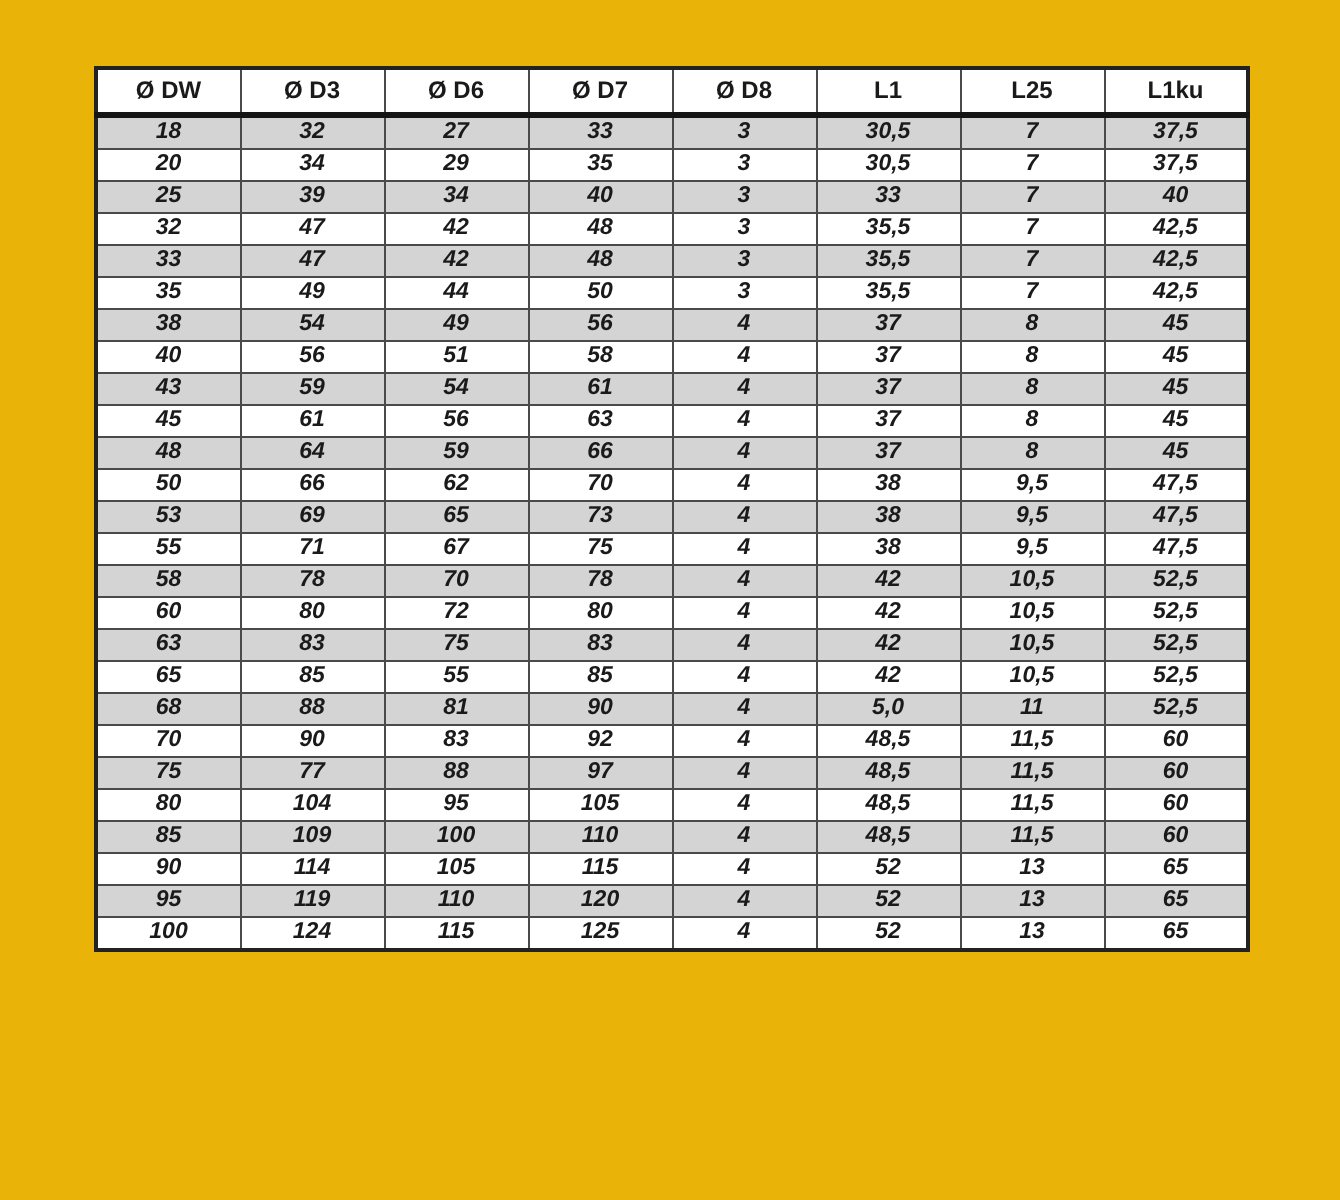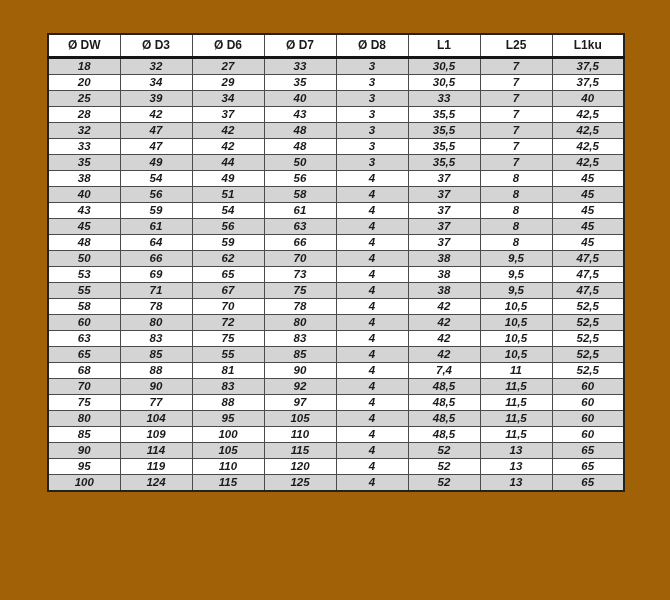--- a/index.html
+++ b/index.html
@@ -2,21 +2,21 @@
 <html style="--stripe: #d4d4d4; --rowbg: #ffffff; --grid: #4a4a4a; --outer: #222222; --ink: #1a1a1a;"><head>
 <meta charset="utf-8">
 <style>
   :root { --stripe:#d4d4d4; --rowbg:#ffffff; --grid:#4a4a4a; --outer:#222222; --ink:#1a1a1a; }
   * { box-sizing:border-box; }
   html,body { margin:0; padding:0; }
   body {
     width:670px; height:600px; background:#ffffff; overflow:hidden;
     font-family:"Liberation Sans", sans-serif;
   }
-  .page { position:relative; width:670px; height:600px; background:#a16207; }
+  .page { position:relative; width:670px; height:600px; background:#eab308; }
   table.dim-table {
     position:absolute; left:47px; top:33px; width:578px;
     border-collapse:collapse; table-layout:fixed;
     font-weight:bold; color:var(--ink);
   }
   table.dim-table th, table.dim-table td {
     border:1px solid var(--grid);
     text-align:center; vertical-align:middle;
     padding:0; overflow:hidden; white-space:nowrap;
   }
@@ -71,30 +71,20 @@
           <td>25</td>
           <td>39</td>
           <td>34</td>
           <td>40</td>
           <td>3</td>
           <td>33</td>
           <td>7</td>
           <td>40</td>
         </tr>
         <tr>
-          <td>28</td>
-          <td>42</td>
-          <td>37</td>
-          <td>43</td>
-          <td>3</td>
-          <td>35,5</td>
-          <td>7</td>
-          <td>42,5</td>
-        </tr>
-        <tr>
           <td>32</td>
           <td>47</td>
           <td>42</td>
           <td>48</td>
           <td>3</td>
           <td>35,5</td>
           <td>7</td>
           <td>42,5</td>
         </tr>
         <tr>
@@ -236,21 +226,21 @@
           <td>42</td>
           <td>10,5</td>
           <td>52,5</td>
         </tr>
         <tr>
           <td>68</td>
           <td>88</td>
           <td>81</td>
           <td>90</td>
           <td>4</td>
-          <td>7,4</td>
+          <td>5,0</td>
           <td>11</td>
           <td>52,5</td>
         </tr>
         <tr>
           <td>70</td>
           <td>90</td>
           <td>83</td>
           <td>92</td>
           <td>4</td>
           <td>48,5</td>

